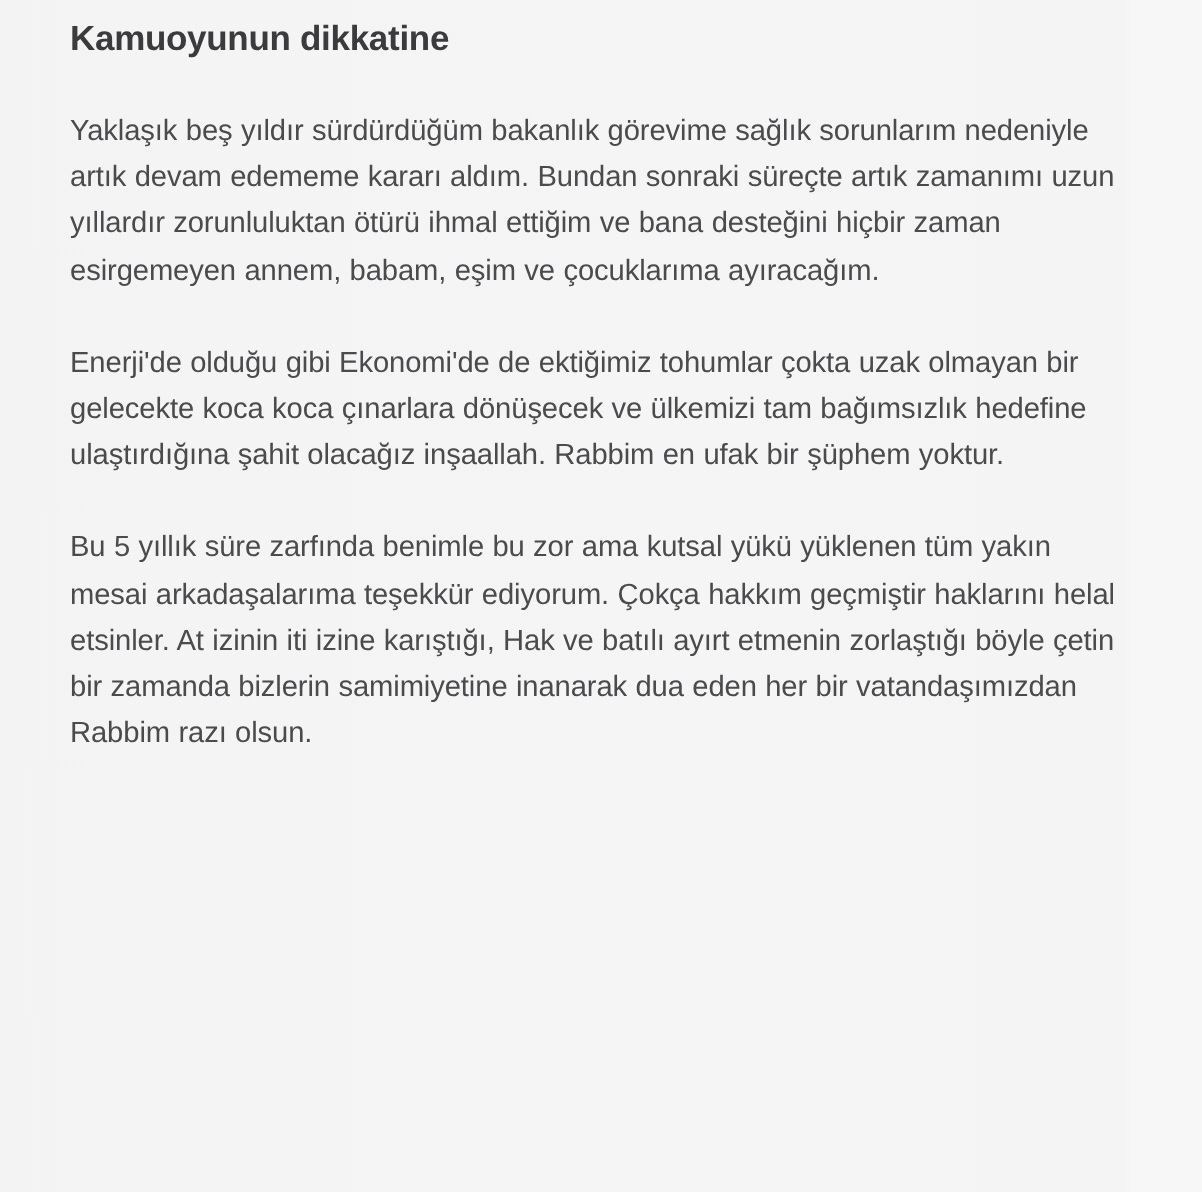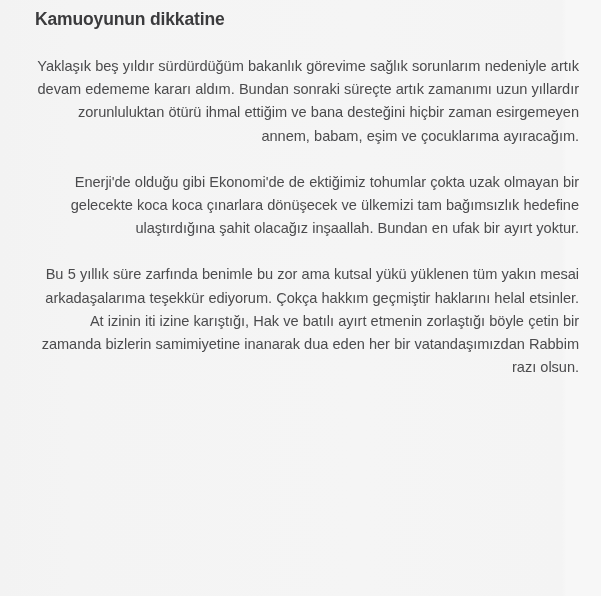--- a/index.html
+++ b/index.html
@@ -15,21 +15,21 @@
     font-family: "Liberation Sans", "DejaVu Sans", sans-serif;
     -webkit-font-smoothing: antialiased;
   }
 
   
   .statement-card {
     position: relative;
     width: 601px;
     height: 596px;
     box-sizing: border-box;
-    padding: 7px 22px 0 35px;
+    padding: 7px 34px 0 35px;
     background:
       linear-gradient(to right,
         #f3f3f3 0%,
         #f4f4f4 12%,
         #f5f5f5 60%,
         #f4f4f4 93.5%,
         #f7f7f7 94.2%,
         #f7f7f7 100%);
   }
 
@@ -49,38 +49,37 @@
     list-style: none;
   }
 
   .statement-paragraph {
     margin: 0 0 23px 0;
     font-size: 14.6px;
     line-height: 23.2px;
     letter-spacing: -0.05px;
     color: #4b4b4d;
     word-spacing: 0.2px;
-    text-align: right;
   }
 
   .statement-paragraph.first-paragraph {
     margin-top: 24px;
   }
 </style>
 </head>
 <body>
 
 <main class="statement-card">
 
   <h1 class="statement-title">Kamuoyunun dikkatine</h1>
 
   <div class="statement-body">
 
     <p class="statement-paragraph first-paragraph">Yaklaşık beş yıldır sürdürdüğüm bakanlık görevime sağlık sorunlarım nedeniyle artık devam edememe kararı aldım. Bundan sonraki süreçte artık zamanımı uzun yıllardır zorunluluktan ötürü ihmal ettiğim ve bana desteğini hiçbir zaman esirgemeyen annem, babam, eşim ve çocuklarıma ayıracağım.</p>
 
 
-    <p class="statement-paragraph">Enerji'de olduğu gibi Ekonomi'de de ektiğimiz tohumlar çokta uzak olmayan bir gelecekte koca koca çınarlara dönüşecek ve ülkemizi tam bağımsızlık hedefine ulaştırdığına şahit olacağız inşaallah. Bundan en ufak bir ayırt yoktur.</p>
+    <p class="statement-paragraph">Enerji'de olduğu gibi Ekonomi'de de ektiğimiz tohumlar çokta uzak olmayan bir gelecekte koca koca çınarlara dönüşecek ve ülkemizi tam bağımsızlık hedefine ulaştırdığına şahit olacağız inşaallah. Rabbim en ufak bir şüphem yoktur.</p>
 
     <p class="statement-paragraph">Bu 5 yıllık süre zarfında benimle bu zor ama kutsal yükü yüklenen tüm yakın mesai arkadaşalarıma teşekkür ediyorum. Çokça hakkım geçmiştir haklarını helal etsinler. At izinin iti izine karıştığı, Hak ve batılı ayırt etmenin zorlaştığı böyle çetin bir zamanda bizlerin samimiyetine inanarak dua eden her bir vatandaşımızdan Rabbim razı olsun.</p>
 
 
   </div>
 </main>
 
 </body></html>

